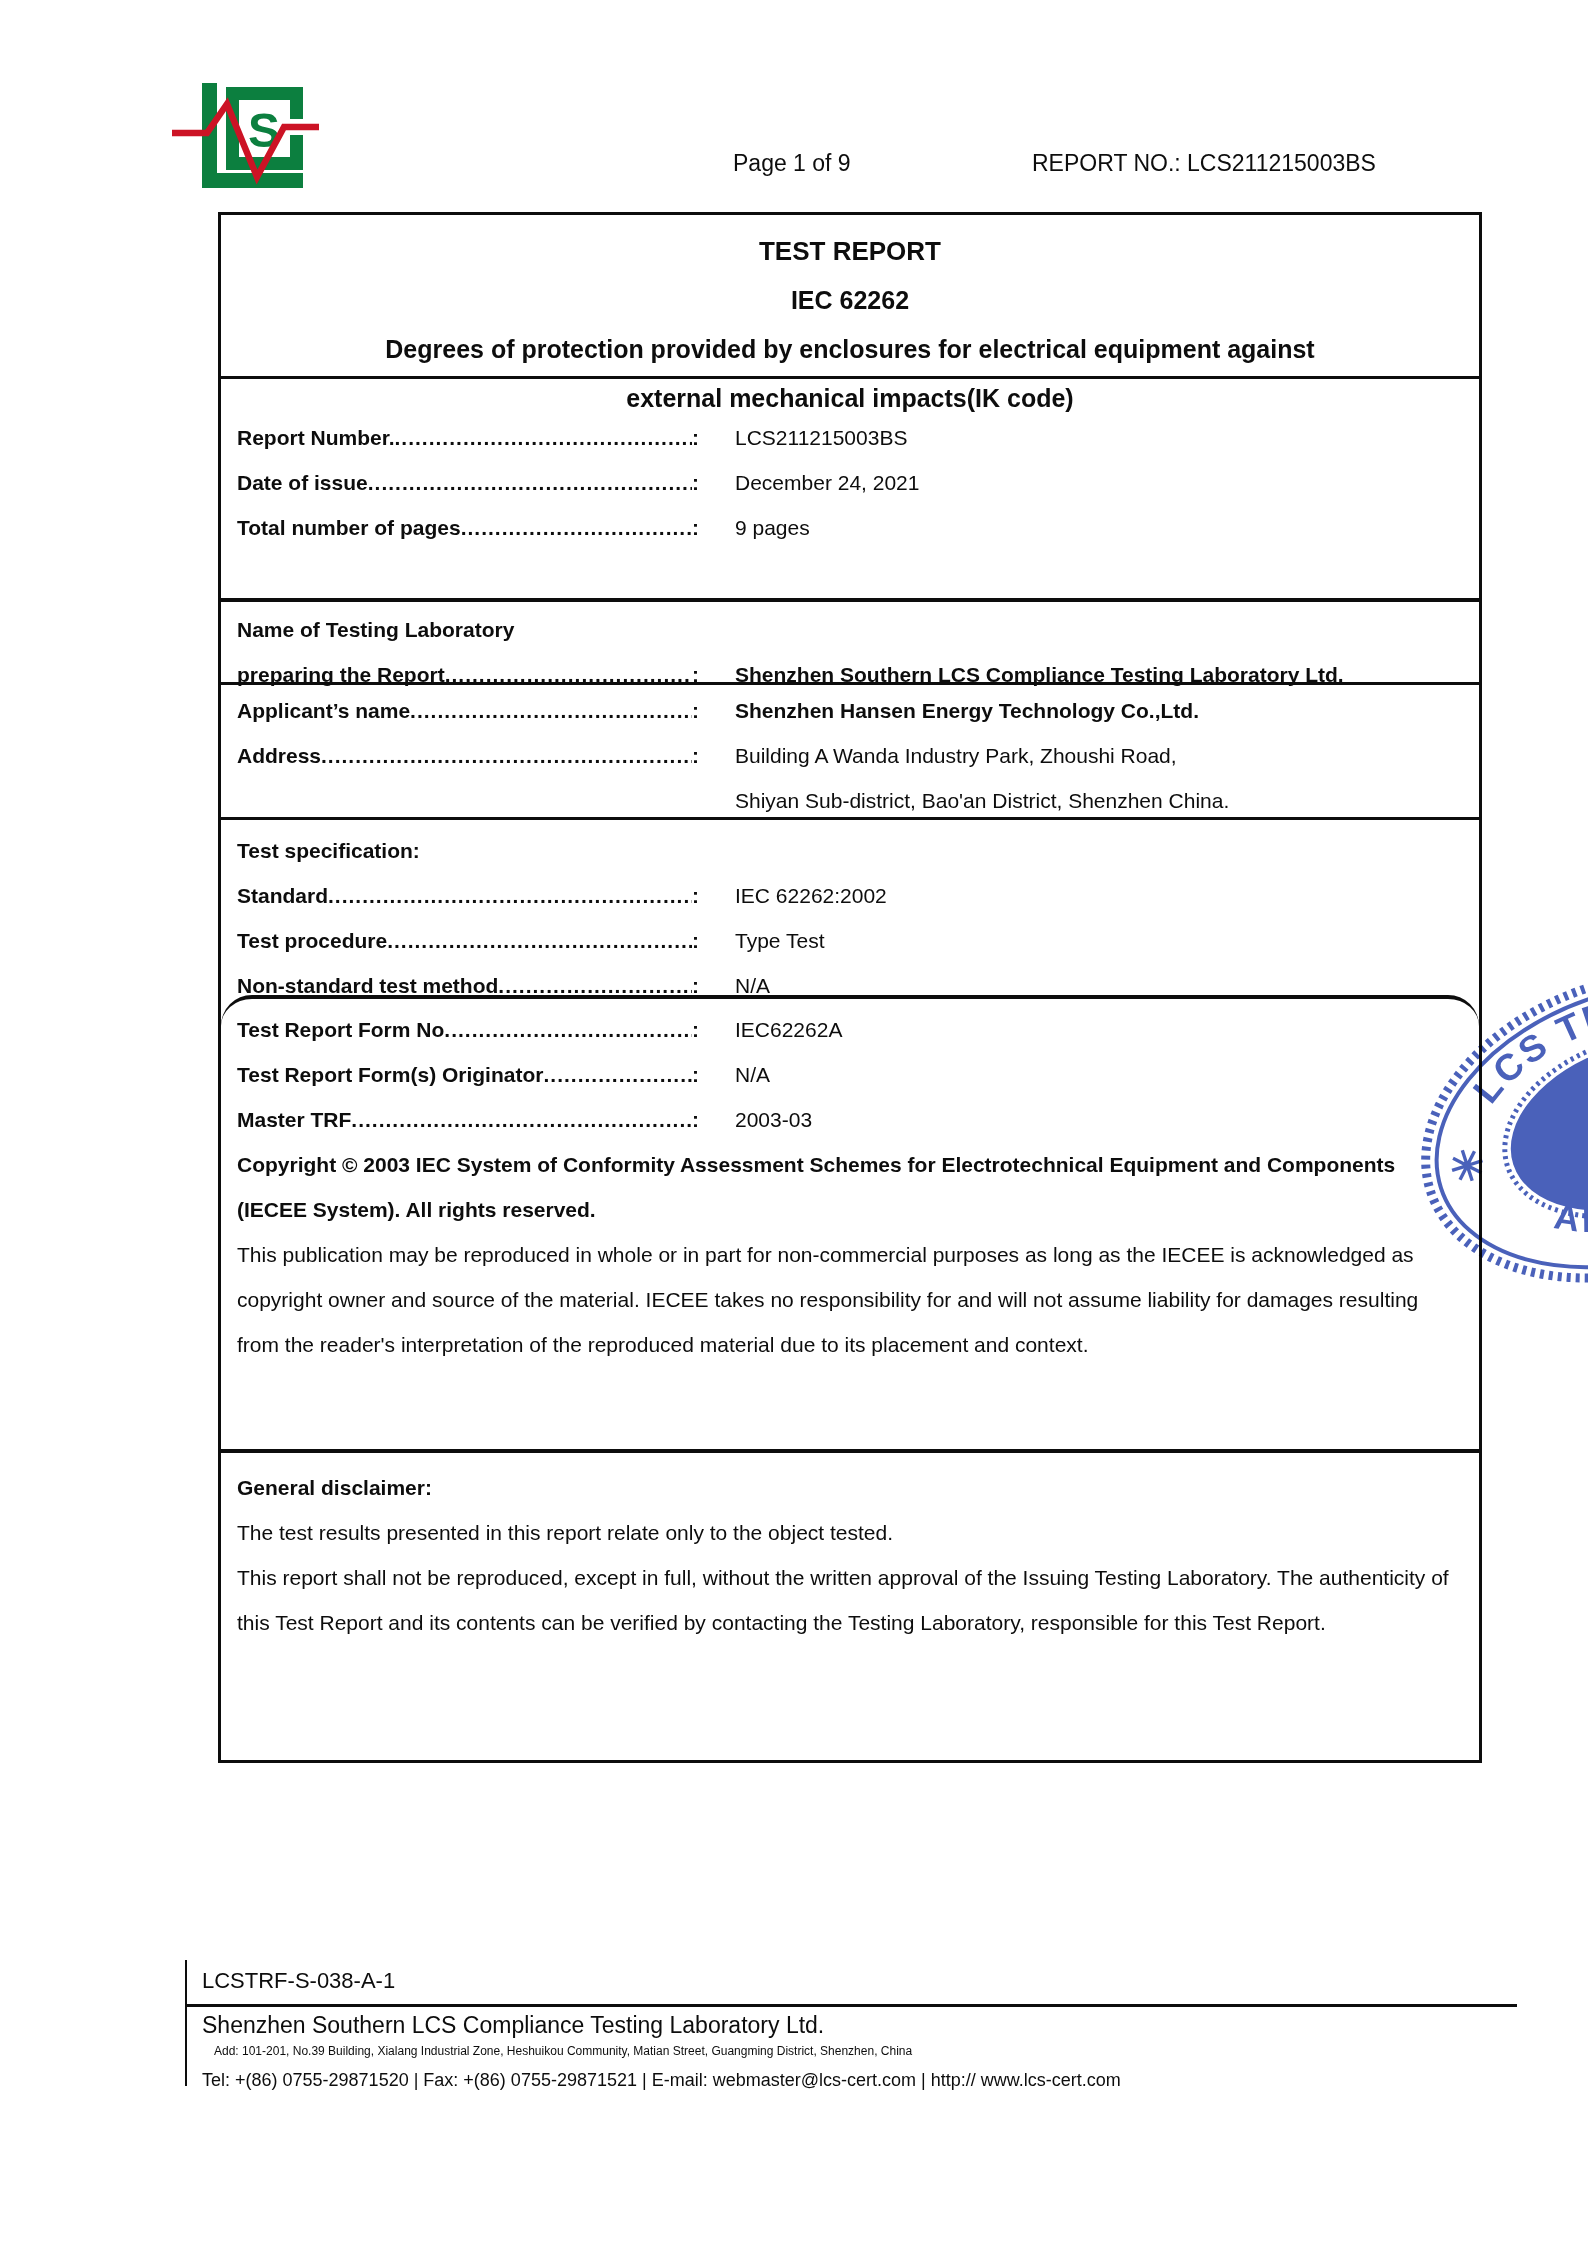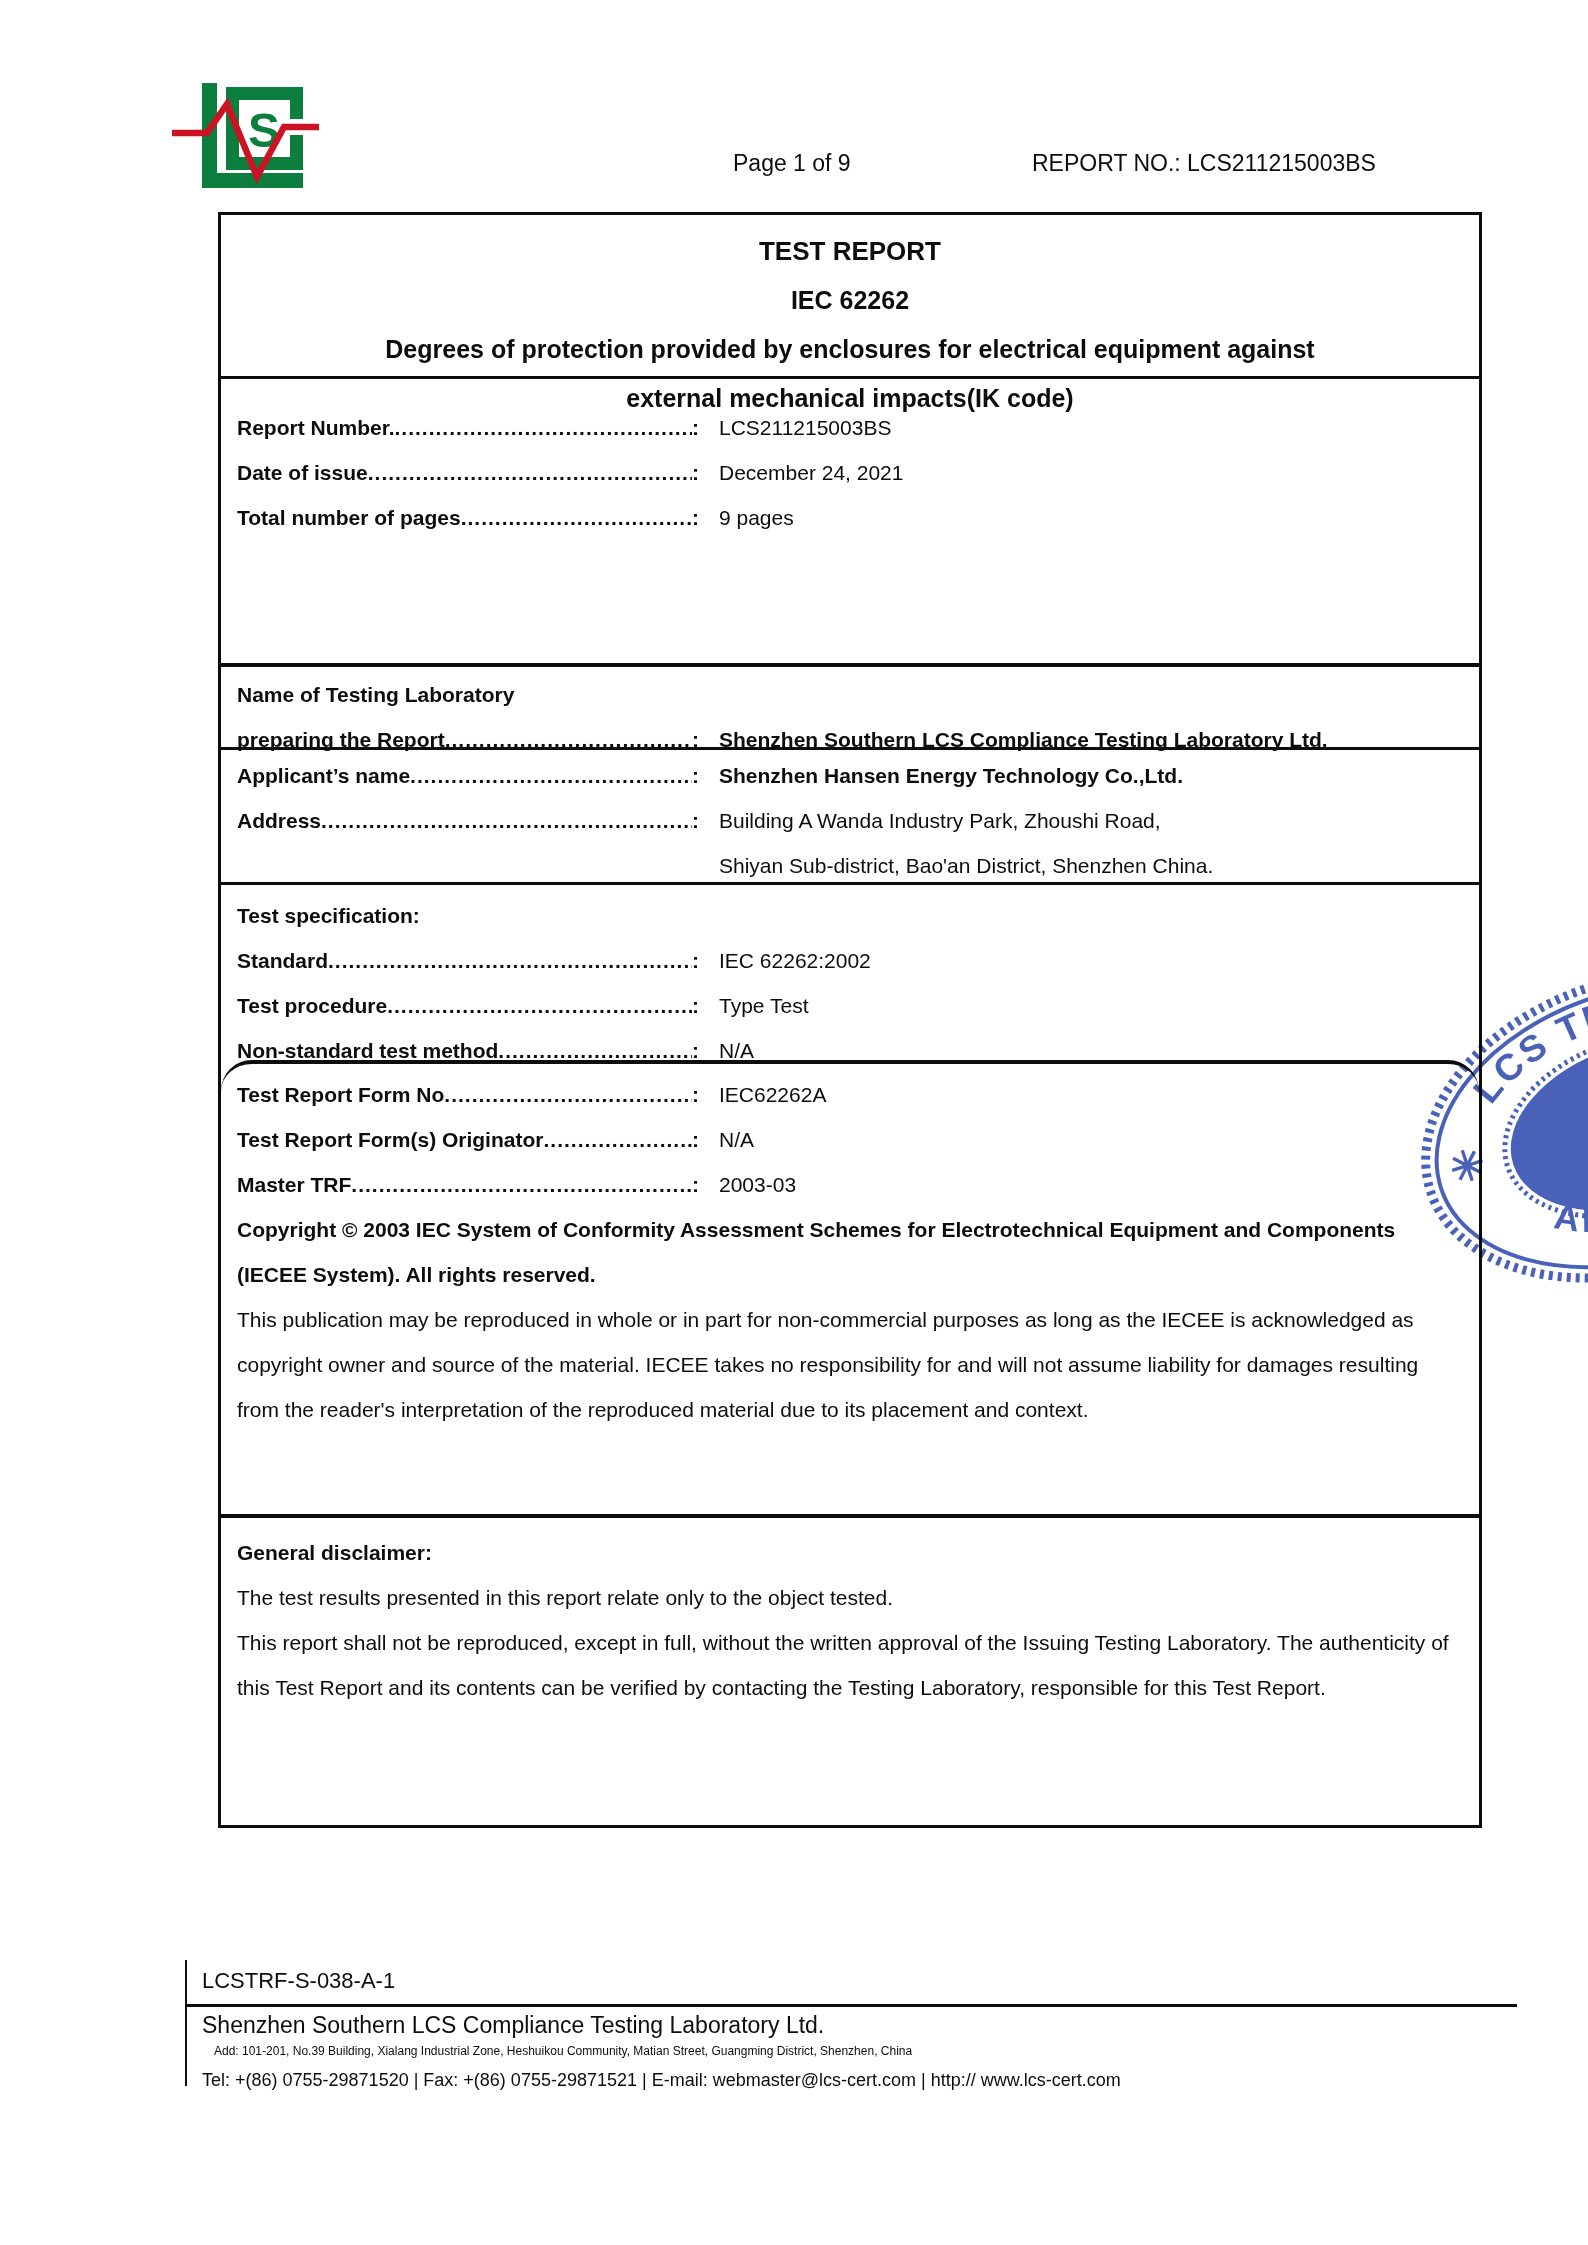--- a/index.html
+++ b/index.html
@@ -18,33 +18,33 @@
   .hdr-repno{position:absolute;left:1032px;top:150px;font-size:23px;}
 
   
   .doc-table{position:absolute;left:218px;top:212px;width:1264px;border:3px solid var(--ink);font-size:21px;}
   .sec{border-top:3px solid var(--ink);padding:0 16px;}
   .sec:first-child{border-top:none;}
   .sec.thick{border-top:4px solid var(--ink);}
   .sec-title{height:161px;padding-top:12px;text-align:center;font-weight:bold;}
   .sec-title .tl{line-height:49px;font-size:26px;}
   .sec-title .tl2{font-size:25px;}
-  .sec-repinfo{height:287px;padding-top:26px;}
+  .sec-repinfo{height:222px;padding-top:36px;}
   .sec-lab{height:84px;padding-top:5px;}
   .sec-applicant{height:135px;padding-top:3px;}
   .sec-spec{height:178px;padding-top:8px;}
   .sec-form{height:454px;padding-top:8px;border-radius:31px;}
   .sec-disclaimer{height:311px;padding-top:12px;}
 
   .row{display:flex;align-items:flex-start;line-height:45px;}
   .lcell{width:462px;display:flex;min-width:462px;}
   .lt{white-space:nowrap;font-weight:bold;}
   .dots{flex:1;overflow:hidden;white-space:nowrap;font-weight:bold;letter-spacing:1px;}
   .cl{font-weight:bold;}
-  .val{margin-left:20px;white-space:nowrap;}
+  .val{margin-left:36px;white-space:nowrap;}
   .val.bold{font-weight:bold;}
   .heading{font-weight:bold;line-height:45px;}
   .para{line-height:45px;}
   .para.bold{font-weight:bold;}
 
   
   .footer-vline{position:absolute;left:185px;top:1960px;width:2px;height:126px;background:var(--ink);}
   .footer-code{position:absolute;left:202px;top:1968px;font-size:22px;}
   .footer-hline{position:absolute;left:185px;top:2004px;width:1332px;height:3px;background:var(--ink);}
   .footer-company{position:absolute;left:202px;top:2012px;font-size:23px;}

